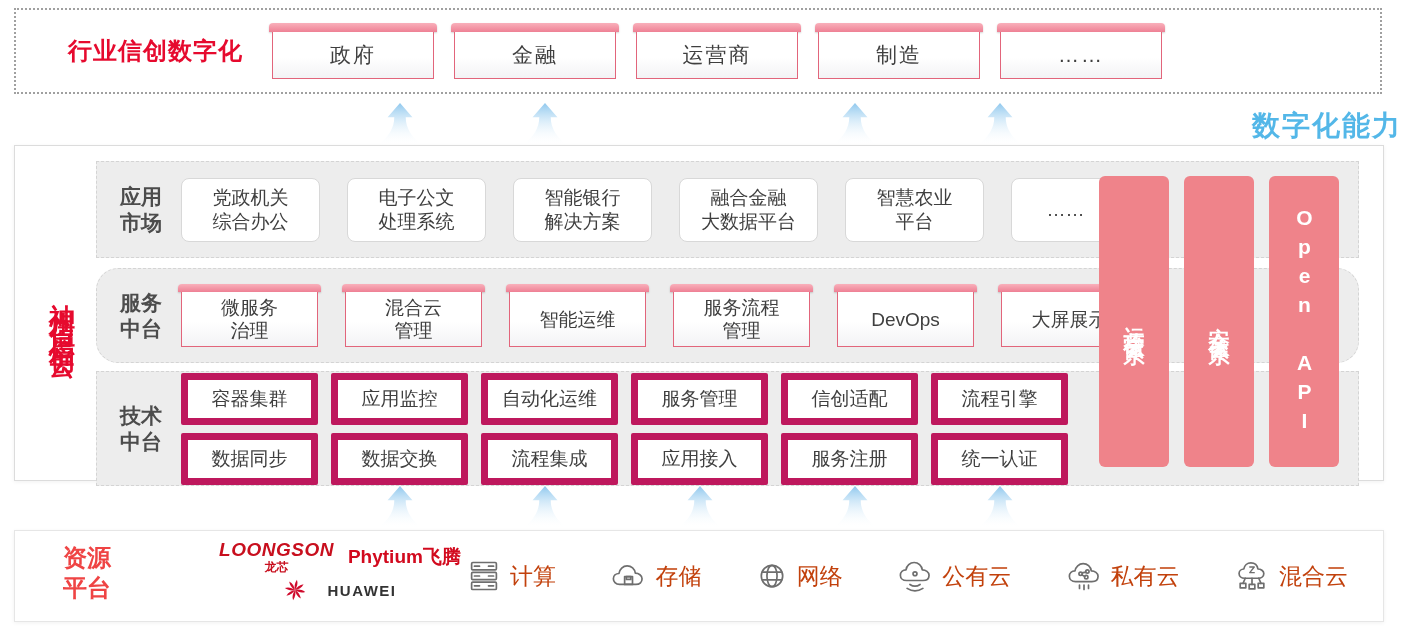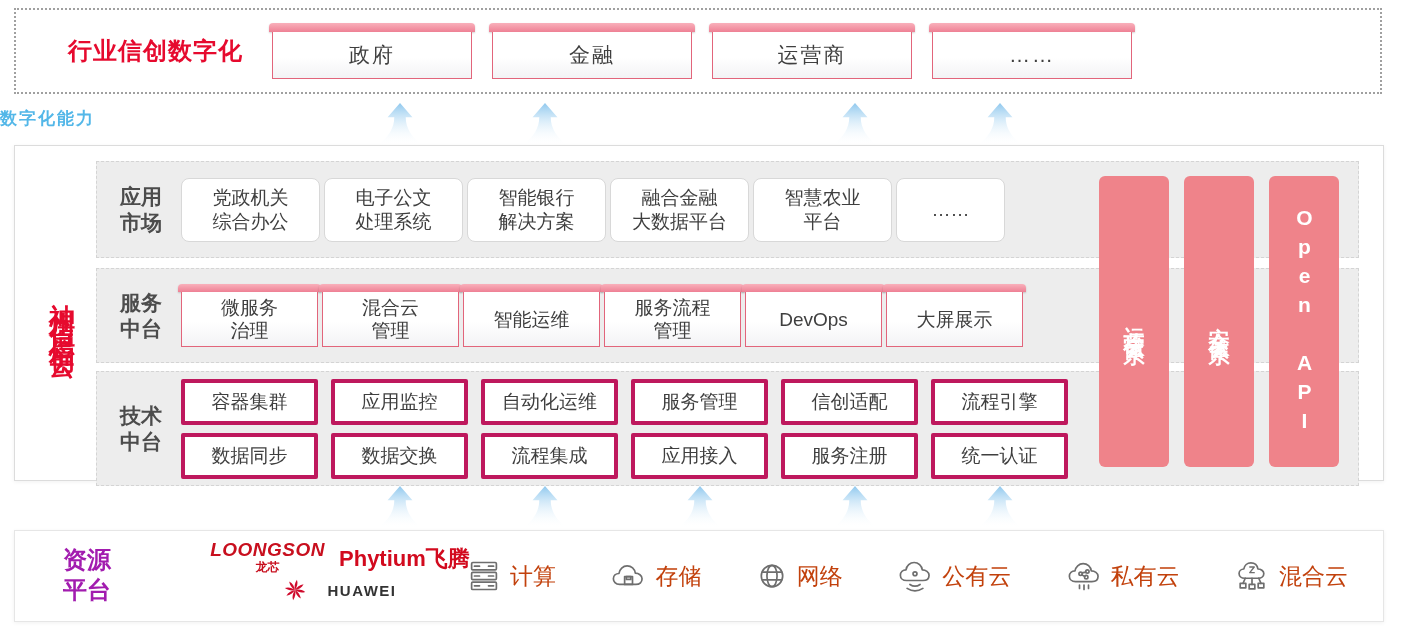--- a/index.html
+++ b/index.html
@@ -16,72 +16,72 @@
 
   
   .tabbox{position:relative;}
   .tabbox .cap{height:9px;margin:0 -3px;border-radius:4px 4px 0 0;
                background:linear-gradient(180deg,#f9b0bb,#ee8094);
                box-shadow:0 1px 2px rgba(0,0,0,.18);}
   .tabbox .tbody{border:1px solid #e2657b;border-top:none;
                  background:linear-gradient(180deg,#ffffff 55%,#f3f3f5);
                  display:flex;flex-direction:column;align-items:center;justify-content:center;
                  color:#3f3f3f;}
-  .ind{width:200px;}
+  .ind{width:162px;}
   .ind .tbody{height:46px;font-size:21px;letter-spacing:2px;}
 
   
   .arrow{position:absolute;width:56px;height:42px;}
-  .cap-label{position:absolute;left:0;right:0;top:6px;text-align:left;
-             font-size:17px;font-weight:bold;color:#53b7e8;letter-spacing:2px;}
+  .cap-label{position:absolute;left:0;right:0;top:6px;text-align:right;
+             font-size:28px;font-weight:bold;color:#53b7e8;letter-spacing:2px;}
 
   
   .main-box{left:14px;top:145px;width:1368px;height:334px;background:#fff;
             border:1px solid #dcdcdc;box-shadow:0 1px 4px rgba(0,0,0,.06);}
   .v-title{position:absolute;left:24px;top:12px;bottom:12px;width:48px;
            display:flex;align-items:center;justify-content:center;
            writing-mode:vertical-rl;text-orientation:upright;
            font-size:26px;font-weight:bold;color:#e60a2e;letter-spacing:9px;}
   .row{position:absolute;left:81px;width:1263px;background:#ededed;
        border:1px dashed #d4d4d4;box-sizing:border-box;
        display:flex;align-items:center;padding-left:16px;}
   .row1{top:15px;height:97px;}
-  .row2{top:122px;height:95px;}
+  .row2{top:122px;height:95px;border-radius:22px;}
   .row3{top:225px;height:115px;}
   .row-label{flex:0 0 56px;text-align:center;font-size:21px;font-weight:bold;
              color:#4c4c4c;line-height:26px;}
   .row-label span{display:block;}
-  .row-boxes{display:flex;gap:4px;margin-left:12px;}
+  .row-boxes{display:flex;gap:27px;margin-left:12px;}
   .pbox{width:137px;height:62px;background:#fff;border:1px solid #d8d8d8;border-radius:8px;
         display:flex;flex-direction:column;align-items:center;justify-content:center;
         font-size:19px;line-height:24px;color:#3f3f3f;}
   .sbox{width:137px;}
   .sbox .cap{height:8px;}
   .sbox .tbody{height:54px;font-size:19px;line-height:23px;}
   .tech-grid{display:grid;grid-template-columns:repeat(6,137px);gap:8px 13px;margin-left:12px;}
-  .tbox{height:38px;background:#fff;border:4px solid #be185d;border-radius:2px;
+  .tbox{height:38px;background:#fff;border:7px solid #be185d;border-radius:2px;
         display:flex;align-items:center;justify-content:center;font-size:19px;color:#3f3f3f;}
   .pillar{position:absolute;top:30px;width:70px;height:291px;background:#ef838a;border-radius:6px;
           display:flex;align-items:center;justify-content:center;
           writing-mode:vertical-rl;text-orientation:upright;
           color:#fff;font-size:21px;font-weight:bold;letter-spacing:6px;}
   .pillar1{left:1084px;} .pillar2{left:1169px;} .pillar3{left:1254px;}
 
   
   .bottom-box{left:14px;top:530px;width:1368px;height:90px;background:#fff;
               border:1px solid #e6e6e6;box-shadow:0 1px 4px rgba(0,0,0,.06);}
   .res-title{position:absolute;left:48px;top:14px;font-size:24px;font-weight:bold;
-             color:#a21caf;line-height:30px;}
+             color:#ef4444;line-height:30px;font-family:Liberation Mono, monospace;}
   .res-title span{display:block;}
   .vendors{position:absolute;left:195px;top:8px;width:260px;text-align:center;}
   .vendor-line1{display:flex;justify-content:center;align-items:flex-start;gap:14px;}
   .loongson{display:flex;flex-direction:column;align-items:center;}
   .loongson-en{font-size:19px;font-weight:bold;font-style:italic;color:#c80f1e;letter-spacing:.5px;}
   .loongson-zh{font-size:12px;font-weight:bold;color:#c80f1e;margin-top:-2px;}
-  .phytium{margin-top:5px;font-size:22px;font-weight:bold;color:#d20a1e;}
+  .phytium{margin-top:5px;font-size:19px;font-weight:bold;color:#d20a1e;}
   .vendor-line2{margin-top:3px;display:flex;align-items:center;justify-content:center;gap:22px;}
   .huawei-text{font-size:15px;font-weight:bold;color:#333;letter-spacing:1.5px;}
   .resources{position:absolute;left:450px;right:35px;top:0;bottom:0;
              display:flex;align-items:center;justify-content:space-between;}
   .res-item{display:flex;align-items:center;gap:7px;}
   .res-label{font-size:23px;color:#c2410c;}
   .res-icon svg{display:block;}
   .ico{stroke:#6e6e6e;stroke-width:3;fill:none;stroke-linecap:round;stroke-linejoin:round;}
 </style>
 </head>
@@ -108,20 +108,26 @@
     <div class="tabbox ind">
       <div class="cap"></div>
       <div class="tbody">
           <span>金融</span>
         </div>
     </div>
     <div class="tabbox ind">
       <div class="cap"></div>
       <div class="tbody">
           <span>运营商</span>
+        </div>
+    </div>
+    <div class="tabbox ind">
+      <div class="cap"></div>
+      <div class="tbody">
+          <span>制造</span>
         </div>
     </div>
     <div class="tabbox ind">
       <div class="cap"></div>
       <div class="tbody">
           <span>……</span>
         </div>
     </div>
   </div>
 </div>

